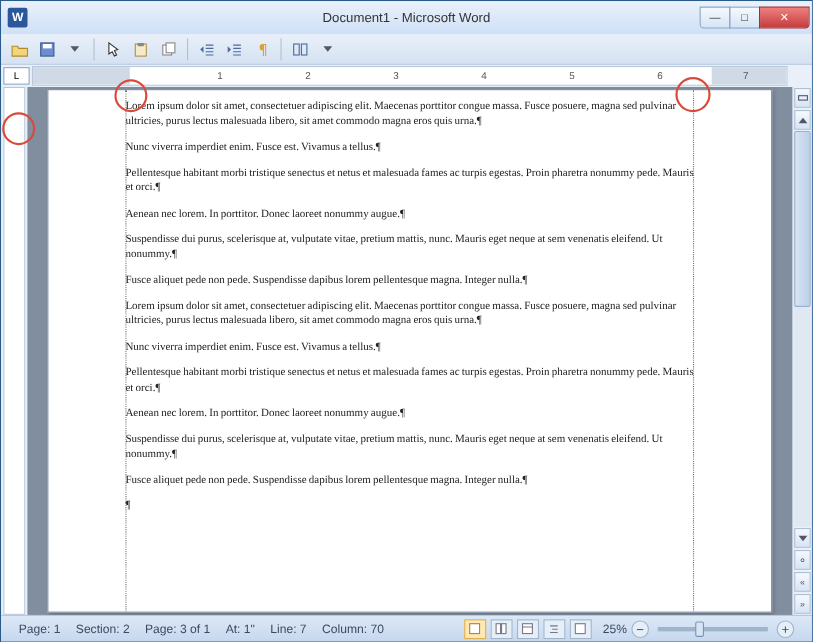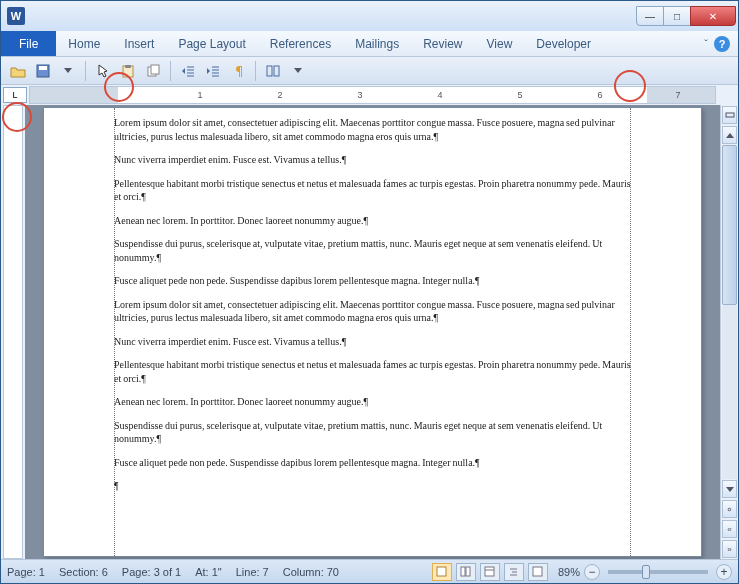--- a/index.html
+++ b/index.html
@@ -27,21 +27,21 @@
 .work { flex: 1; display: flex; background: #b8c8dc; overflow: hidden; }
 .vruler-col { width: 24px; background: #e9f0fa; display: flex; flex-direction: column; position: relative; }
 .vruler { flex: 1; background: #fff; border: 1px solid #b8c8dc; margin: 0 2px; }
 .doc-area { flex: 1; background: #808ea0; position: relative; overflow: hidden; }
 .page { position: absolute; left: 18px; right: 18px; top: 2px; bottom: 2px; background: #fff; border: 1px solid #7a8a9c; box-shadow: 2px 2px 4px rgba(0,0,0,0.2); padding: 8px 70px; overflow: hidden; }
 .page p { font-family: Georgia, "Times New Roman", serif; font-size: 10px; line-height: 1.35; color: #222; margin-bottom: 10px; word-spacing: -0.5px; }
 .vscroll { width: 18px; background: #e9f0fa; display: flex; flex-direction: column; border-left: 1px solid #c0ccdc; }
 .sbtn { height: 18px; border: 1px solid #b0c0d4; background: linear-gradient(#f5f9fe,#d6e4f5); display: flex; align-items: center; justify-content: center; font-size: 8px; color: #556; cursor: pointer; margin: 1px; }
 .strack { flex: 1; background: #e0e8f2; position: relative; margin: 0 1px; }
 .sthumb { position: absolute; left: 0; right: 0; top: 0; height: 160px; background: linear-gradient(90deg,#d8e4f3,#bcd0e8); border: 1px solid #9ab0cc; border-radius: 2px; cursor: pointer; }
-.statusbar { height: 24px; background: linear-gradient(#dce8f7,#c6d8ee); display: flex; align-items: center; font-size: 11px; color: #3b4a5e; border-top: 1px solid #b8c8dc; padding: 0 6px; }
+.statusbar { height: 24px; background: linear-gradient(#dce8f7,#c6d8ee); display: flex; align-items: center; font-size: 11px; color: #3b4a5e; border-top: 1px solid #b8c8dc; padding: 0 16px; }
 .status-item { margin-right: 14px; }
 .statusbar .right { margin-left: auto; display: flex; align-items: center; gap: 4px; }
 .viewbtn { width: 20px; height: 18px; border: 1px solid #a0b4cc; background: #e6eef8; cursor: pointer; display: flex; align-items: center; justify-content: center; }
 .viewbtn.active { background: #fde8b6; border-color: #e0b050; }
 .zoom-slider { width: 100px; height: 4px; background: #a0b4cc; position: relative; margin: 0 4px; }
 .zoom-thumb { position: absolute; width: 8px; height: 14px; background: #d6e4f5; border: 1px solid #7a94b4; top: -5px; left: 34px; border-radius: 2px; cursor: pointer; }
 .zoombtn { width: 16px; height: 16px; border: 1px solid #a0b4cc; border-radius: 8px; display: flex; align-items: center; justify-content: center; background: #e6eef8; cursor: pointer; font-size: 12px; line-height: 1; }
 .circle { position: absolute; border: 2px solid #d94a3a; border-radius: 50%; pointer-events: none; z-index: 50; }
 .help-icon { width: 16px; height: 16px; border-radius: 8px; background: #3b8de0; color: #fff; display: flex; align-items: center; justify-content: center; font-size: 11px; font-weight: bold; cursor: pointer; }
 .caretup { width:0;height:0;border-left:4px solid transparent;border-right:4px solid transparent;border-bottom:5px solid #556;}
@@ -49,42 +49,28 @@
 svg { display: block; }
 .margin-line { position:absolute; top:0; bottom:0; border-left:1px dotted #777; }
 </style>
 </head>
 <body>
 
 <div class="window">
 
   <div class="titlebar">
     <div class="word-icon">W</div>
+    <div class="title-text">Document1  -  Microsoft Word</div>
     <div class="window-btns">
       <div class="wbtn first">—</div>
       <div class="wbtn">□</div>
       <div class="wbtn close">✕</div>
     </div>
   </div>
 
-  <div class="menubar">
-    <div class="file-tab">File</div>
-    <div class="menu-item">Home</div>
-    <div class="menu-item">Insert</div>
-    <div class="menu-item">Page Layout</div>
-    <div class="menu-item">References</div>
-    <div class="menu-item">Mailings</div>
-    <div class="menu-item">Review</div>
-    <div class="menu-item">View</div>
-    <div class="menu-item">Developer</div>
-    <div class="right">
-      <span style="color:#3b5a80;font-size:11px;cursor:pointer">ˇ</span>
-      <div class="help-icon">?</div>
-    </div>
-  </div>
 
   <div class="toolbar">
     <div class="tbtn">
         <svg width="16" height="14">
           <path d="M1 4h5l1 2h8v7H1z" fill="#f3d47a" stroke="#b08b2e"></path>
         </svg>
       </div>
     <div class="tbtn">
         <svg width="14" height="14">
           <rect x="1" y="1" width="12" height="12" fill="#6a8ecf" stroke="#3b5a8a"></rect>
@@ -196,21 +182,21 @@
           <div class="caretdown"></div>
         </div>
       <div class="sbtn" style="font-size:11px">∘</div>
       <div class="sbtn">«</div>
       <div class="sbtn">»</div>
     </div>
   </div>
 
   <div class="statusbar">
     <span class="status-item">Page: 1</span>
-    <span class="status-item">Section: 6</span>
+    <span class="status-item">Section: 2</span>
     <span class="status-item">Page: 3 of 1</span>
     <span class="status-item">At: 1"</span>
     <span class="status-item">Line: 7</span>
     <span class="status-item">Column: 70</span>
     <div class="right">
       <div class="viewbtn active">
           <svg width="11" height="11">
             <rect x="1" y="1" width="9" height="9" fill="#fff" stroke="#b08030"></rect>
           </svg>
         </div>
@@ -229,21 +215,21 @@
       <div class="viewbtn">
           <svg width="11" height="11">
             <path d="M2 3h7M4 6h5M2 9h7" stroke="#778"></path>
           </svg>
         </div>
       <div class="viewbtn">
           <svg width="11" height="11">
             <rect x="1" y="1" width="9" height="9" fill="#fff" stroke="#778"></rect>
           </svg>
         </div>
-      <span style="margin-left:6px">89%</span>
+      <span style="margin-left:6px">25%</span>
       <div class="zoombtn">−</div>
       <div class="zoom-slider">
           <div class="zoom-thumb"></div>
         </div>
       <div class="zoombtn">+</div>
     </div>
   </div>
 
   <div class="circle" style="left:104px; top:72px; width:30px; height:30px;"></div>
   <div class="circle" style="left:614px; top:70px; width:32px; height:32px;"></div>

